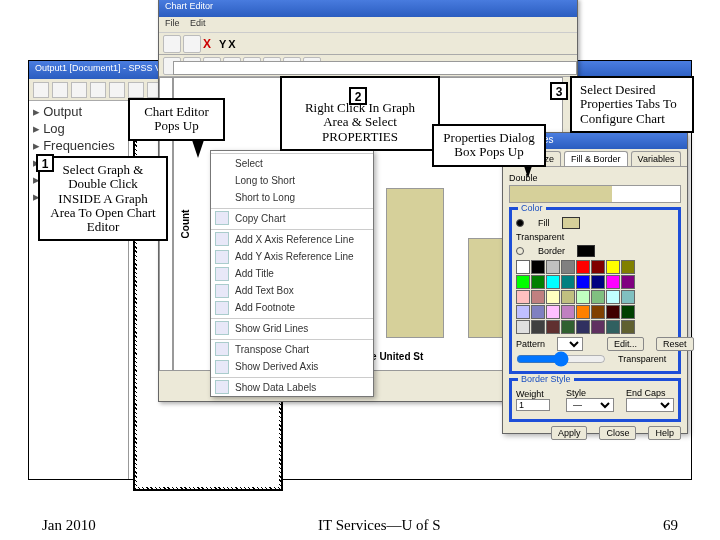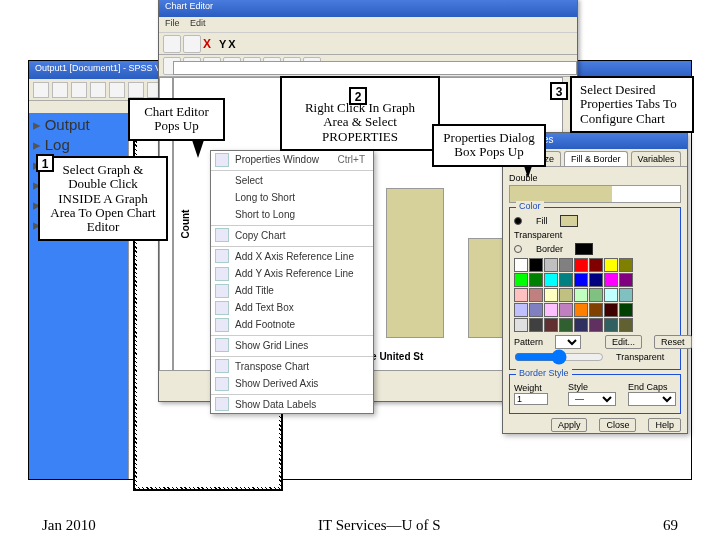--- a/index.html
+++ b/index.html
@@ -4,21 +4,21 @@
 <style>
   * { box-sizing: border-box; margin: 0; padding: 0; }
   body { width: 720px; height: 540px; background: #fff; font-family: Arial, sans-serif; overflow: hidden; position: relative; }
   .slide { width: 720px; height: 540px; position: relative; }
   .title { font-family: "Times New Roman", serif; font-size: 30px; text-decoration: underline; text-align: center; padding: 10px 0 6px; }
   .canvas { position: absolute; top: 60px; left: 28px; width: 664px; height: 420px; border: 1px solid #000; background: #ece9d8; }
   .viewer-titlebar { height: 18px; background: linear-gradient(#4a7de0,#2b5dc0); color: #fff; font-size: 9px; padding: 2px 6px; }
   .viewer-toolbar { height: 22px; background: #ece9d8; border-bottom: 1px solid #aaa; display: flex; align-items: center; gap: 3px; padding: 0 4px; }
   .viewer-toolbar .ticon { width: 16px; height: 16px; background: #f4f4f4; border: 1px solid #bbb; }
   .viewer-body { position: absolute; top: 40px; left: 0; right: 0; bottom: 0; display: flex; }
-  .outline-pane { width: 100px; background: #3b82f6; border-right: 1px solid #999; font-size: 15px; padding: 2px; margin-top: 12px; }
+  .outline-pane { width: 100px; background: #ffffff; border-right: 1px solid #999; font-size: 13px; padding: 2px; }
   .outline-pane .tree-item { padding: 1px 2px; color: #333; white-space: nowrap; overflow: hidden; }
   .outline-pane .tree-item::before { content: "▸ "; color: #555; }
   .content-pane { flex: 1; position: relative; background: #fff; }
 
   .chart-editor { position: absolute; top: -2px; left: 158px; width: 420px; height: 404px; background: #ece9d8; border: 1px solid #666; box-shadow: 2px 2px 4px rgba(0,0,0,.3); z-index: 5; }
   .ce-titlebar { height: 18px; background: linear-gradient(#4a7de0,#2b5dc0); color: #fff; font-size: 9px; padding: 2px 6px; }
   .ce-menubar { height: 16px; background: #ece9d8; font-size: 9px; padding: 1px 6px; color: #333; border-bottom: 1px solid #ccc; }
   .ce-menubar span { margin-right: 8px; }
   .ce-toolbar { height: 22px; background: #ece9d8; border-bottom: 1px solid #aaa; display: flex; align-items: center; gap: 2px; padding: 0 4px; }
   .ce-toolbar .ticon { width: 18px; height: 18px; background: #f4f4f4; border: 1px solid #bbb; border-radius: 2px; }
@@ -33,21 +33,21 @@
   .context-menu .cm-item.sep { border-top: 1px solid #ccc; margin-top: 2px; padding-top: 4px; }
   .context-menu .cm-item .cm-accel { position: absolute; right: 8px; color: #666; }
   .context-menu .cm-item .cm-icon { position: absolute; left: 4px; top: 2px; width: 14px; height: 14px; background: #e8e8f8; border: 1px solid #acc; }
 
   .props-window { position: absolute; top: 132px; left: 502px; width: 186px; height: 302px; background: #ece9d8; border: 1px solid #666; box-shadow: 2px 2px 5px rgba(0,0,0,.3); z-index: 10; font-size: 9px; }
   .pw-titlebar { height: 16px; background: linear-gradient(#4a7de0,#2b5dc0); color: #fff; padding: 1px 5px; font-size: 10px; }
   .pw-tabs { display: flex; border-bottom: 1px solid #999; background: #ece9d8; }
   .pw-tab { padding: 2px 6px; border: 1px solid #999; border-bottom: none; background: #ece9d8; margin: 2px 1px 0 2px; font-size: 9px; border-radius: 3px 3px 0 0; }
   .pw-tab.active { background: #fff; }
   .pw-body { padding: 4px 6px; }
-  .pw-group { border: 1px solid #1d4ed8; padding: 4px; margin-bottom: 4px; background: #ece9d8; position: relative; }
+  .pw-group { border: 3px solid #1d4ed8; padding: 4px; margin-bottom: 4px; background: #ece9d8; position: relative; }
   .pw-group-title { position: absolute; top: -7px; left: 6px; background: #ece9d8; padding: 0 3px; font-size: 9px; color: #1a4fc0; }
   .pw-row { display: flex; align-items: center; gap: 12px; margin: 3px 0; }
   .pw-row label { font-size: 9px; }
   .swatch-grid { display: grid; grid-template-columns: repeat(8, 14px); grid-auto-rows: 14px; gap: 1px; margin: 3px 0; }
   .swatch { width: 14px; height: 14px; border: 1px solid #666; }
   .pw-btn { font-size: 9px; padding: 1px 6px; background: #ece9d8; border: 1px solid #888; border-radius: 2px; }
   .pw-input { width: 34px; font-size: 9px; border: 1px solid #888; padding: 0 2px; background: #fff; }
   .pw-select { font-size: 9px; border: 1px solid #888; background: #fff; padding: 0 2px; }
   .color-box { width: 18px; height: 12px; border: 1px solid #333; display: inline-block; }
   .radio-dot { width: 8px; height: 8px; border: 1px solid #555; border-radius: 50%; display: inline-block; margin-right: 2px; }
@@ -140,21 +140,20 @@
         <div class="ce-bar" style="left:8px;height:55%;"></div>
         <div class="ce-bar" style="left:90px;height:90%;"></div>
         <div class="ce-bar" style="left:172px;height:60%;"></div>
         <div class="ce-bar" style="left:254px;height:40%;"></div>
       </div>
       <div class="ce-x-label">Region of the United St</div>
     </div>
   </div>
 
   <div class="context-menu">
-    <div class="cm-item"><span class="cm-icon"></span><span>Properties Window</span><span class="cm-accel">Ctrl+T</span></div>
     <div class="cm-item sep"><span>Select</span></div>
     <div class="cm-item"><span>Long to Short</span></div>
     <div class="cm-item"><span>Short to Long</span></div>
     <div class="cm-item sep"><span class="cm-icon"></span><span>Copy Chart</span></div>
     <div class="cm-item sep"><span class="cm-icon"></span><span>Add X Axis Reference Line</span></div>
     <div class="cm-item"><span class="cm-icon"></span><span>Add Y Axis Reference Line</span></div>
     <div class="cm-item"><span class="cm-icon"></span><span>Add Title</span></div>
     <div class="cm-item"><span class="cm-icon"></span><span>Add Text Box</span></div>
     <div class="cm-item"><span class="cm-icon"></span><span>Add Footnote</span></div>
     <div class="cm-item sep"><span class="cm-icon"></span><span>Show Grid Lines</span></div>

